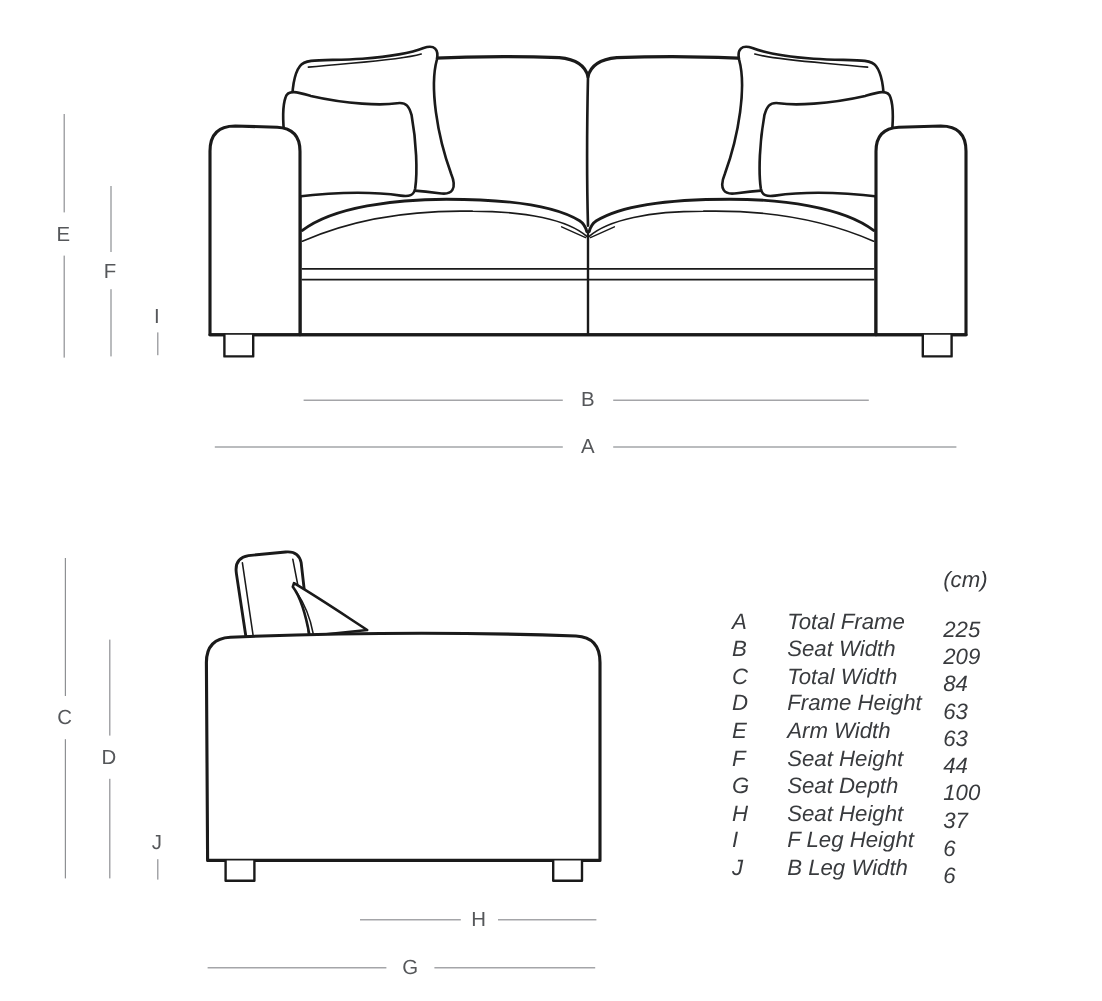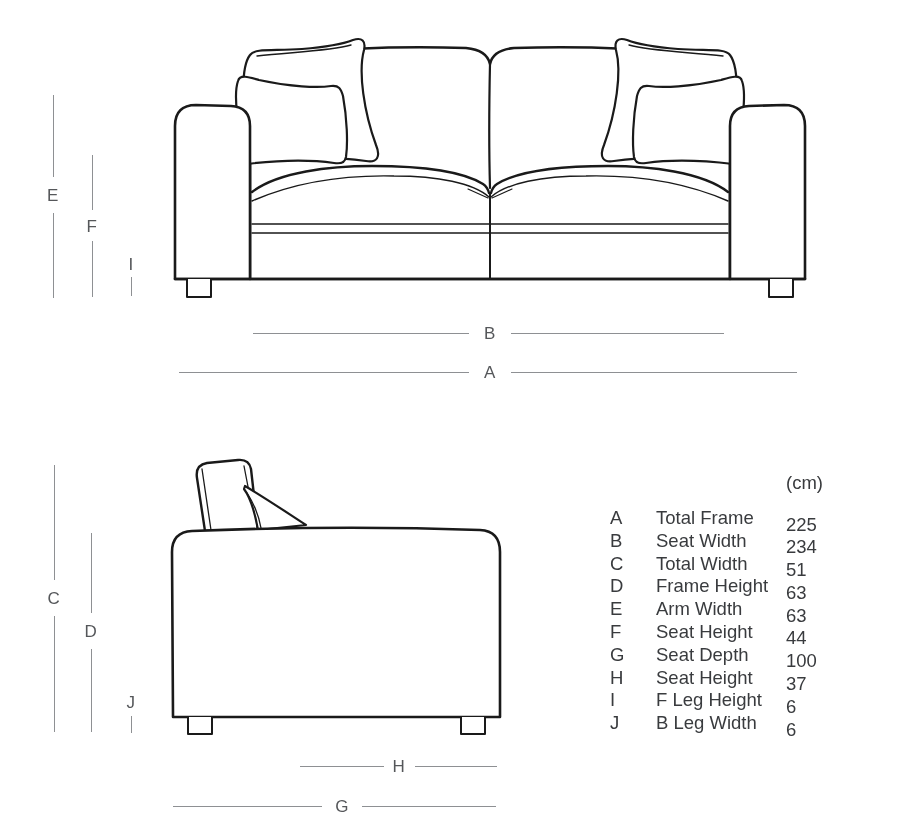--- a/index.html
+++ b/index.html
@@ -42,20 +42,21 @@
     user-select: none;
   }
   
   #spec-table {
     position: absolute;
     left: 610px;
     top: 471px;
     width: 240px;
     color: #393b3e;
     font-size: 18.5px;
+    font-style: italic;
   }
   #spec-unit {
     padding-left: 176px;
     height: 23px;
     line-height: 23px;
     margin-bottom: 13px;
   }
   .spec-row {
     display: flex;
     height: 22.8px;
@@ -177,26 +178,26 @@
     <div id="spec-unit">(cm)</div>
 
     <div class="spec-row">
       <span class="k">A</span>
       <span class="l">Total Frame</span>
       <span class="v">225</span>
     </div>
     <div class="spec-row">
       <span class="k">B</span>
       <span class="l">Seat Width</span>
-      <span class="v">234</span>
+      <span class="v">209</span>
     </div>
     <div class="spec-row">
       <span class="k">C</span>
       <span class="l">Total Width</span>
-      <span class="v">51</span>
+      <span class="v">84</span>
     </div>
     <div class="spec-row">
       <span class="k">D</span>
       <span class="l">Frame Height</span>
       <span class="v">63</span>
     </div>
     <div class="spec-row">
       <span class="k">E</span>
       <span class="l">Arm Width</span>
       <span class="v">63</span>

